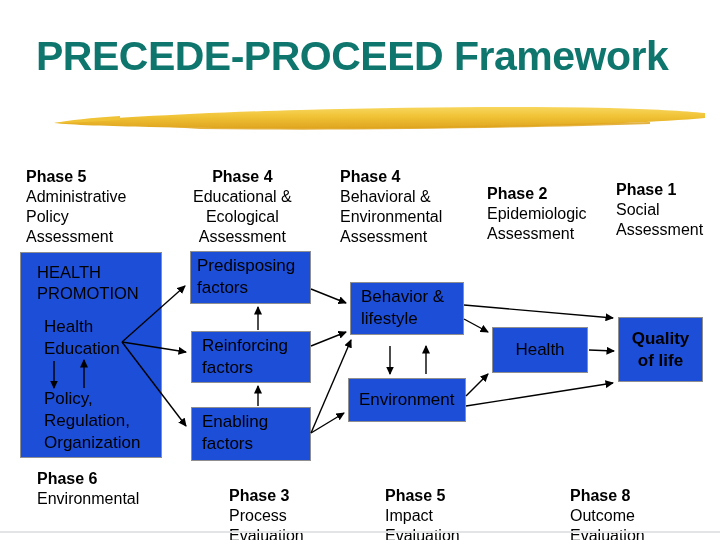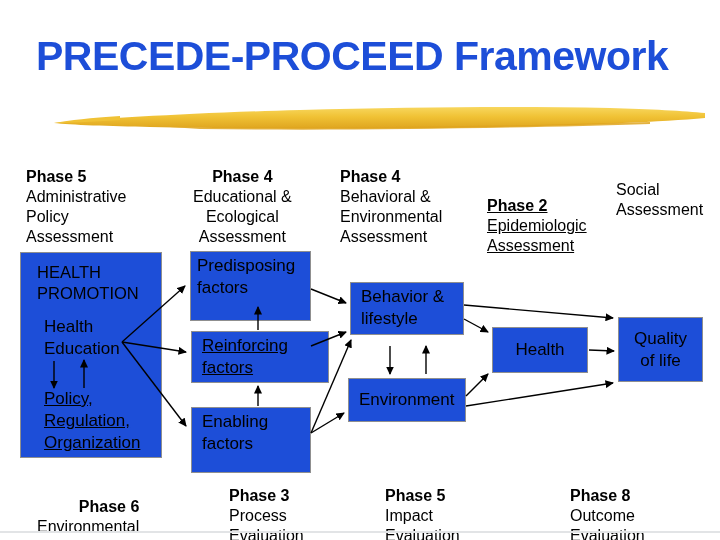--- a/index.html
+++ b/index.html
@@ -3,34 +3,34 @@
 <meta charset="utf-8">
 <style>
   html,body{margin:0;padding:0;background:#fff;}
   #slide{
     position:relative;width:720px;height:540px;background:#ffffff;
     font-family:"Liberation Sans","DejaVu Sans",sans-serif;color:#000;overflow:hidden;
   }
   .abs{position:absolute;}
   #title{
     left:36px;top:33px;font-size:41px;font-weight:bold;letter-spacing:-0.5px;
-    color:#1d4ed8;white-space:nowrap;
+    color:#0f766e;white-space:nowrap;
   }
   .phase{font-size:16px;line-height:20px;white-space:pre-line;}
   .phase .ph-head{font-weight:bold;display:block;}
   .box{
     border:1.5px solid #8f8f8f;background:#1d4ed8;font-size:17px;line-height:22px;
     white-space:pre-line;box-sizing:border-box;
   }
   .pad{padding:3px 4px 0 10px;}
   .center{display:flex;align-items:center;justify-content:center;text-align:center;}
   #hp-box{left:20px;top:252px;width:142px;height:206px;}
   #hp-heading{left:16px;top:9px;font-size:16.5px;line-height:21px;white-space:pre-line;}
   #hp-education{left:23px;top:63px;font-size:17px;line-height:22px;white-space:pre-line;}
-  #hp-policy{left:23px;top:135px;font-size:17px;line-height:22px;white-space:pre-line;text-decoration:underline;}
+  #hp-policy{left:23px;top:135px;font-size:17px;line-height:22px;white-space:pre-line;}
   #arrows{left:0;top:0;width:720px;height:540px;pointer-events:none;}
   #divider{left:0;top:531px;width:720px;height:2px;background:#e2e4e6;}
   #brush{left:50px;top:96px;width:660px;height:42px;}
 </style>
 </head>
 <body>
 
 <div id="slide">
 
   <div id="title" class="abs">PRECEDE-PROCEED Framework</div>
@@ -57,50 +57,50 @@
   <div class="abs phase" style="left:193px;top:147px;text-align:center;">
     <span class="ph-head">Phase 4</span><span>Educational &amp;
 Ecological
 Assessment</span>
   </div>
   <div class="abs phase" style="left:340px;top:147px;">
     <span class="ph-head">Phase 4</span><span>Behavioral &amp;
 Environmental
 Assessment</span>
   </div>
-  <div class="abs phase" style="left:487px;top:176px;text-decoration:underline;">
+  <div class="abs phase" style="left:487px;top:164px;">
     <span class="ph-head">Phase 2</span><span>Epidemiologic
 Assessment</span>
   </div>
   <div class="abs phase" style="left:616px;top:160px;">
-    <span>Social
+    <span class="ph-head">Phase 1</span><span>Social
 Assessment</span>
   </div>
 
   <div id="hp-box" class="abs box">
     <div id="hp-heading" class="abs">HEALTH
 PROMOTION</div>
     <div id="hp-education" class="abs">Health
 Education</div>
     <div id="hp-policy" class="abs">Policy,
 Regulation,
 Organization</div>
   </div>
 
-  <div class="abs box pad" style="left:190px;top:251px;width:121px;height:70px;padding-left:6px;">Predisposing
+  <div class="abs box pad" style="left:190px;top:251px;width:121px;height:53px;padding-left:6px;">Predisposing
 factors</div>
-  <div class="abs box pad" style="left:191px;top:331px;width:138px;height:52px;text-decoration:underline;">Reinforcing
+  <div class="abs box pad" style="left:191px;top:331px;width:120px;height:52px;">Reinforcing
 factors</div>
-  <div class="abs box pad" style="left:191px;top:407px;width:120px;height:66px;">Enabling
+  <div class="abs box pad" style="left:191px;top:407px;width:120px;height:54px;">Enabling
 factors</div>
   <div class="abs box pad" style="left:350px;top:282px;width:114px;height:53px;">Behavior &amp;
 lifestyle</div>
   <div class="abs box" style="left:348px;top:378px;width:118px;height:44px;display:flex;align-items:center;padding-left:10px;">Environment</div>
   <div class="abs box center" style="left:492px;top:327px;width:96px;height:46px;">Health</div>
-  <div class="abs box center" style="left:618px;top:317px;width:85px;height:65px;">Quality
+  <div class="abs box center" style="left:618px;top:317px;width:85px;height:65px;font-weight:bold;">Quality
 of life</div>
 
   <svg id="arrows" class="abs" viewBox="0 0 720 540">
     <defs>
       <marker id="ah" markerWidth="9" markerHeight="8" refX="7.5" refY="4" orient="auto" markerUnits="userSpaceOnUse">
         <path d="M0,0 L8.5,4 L0,8 Z" fill="#000"></path>
       </marker>
     </defs>
     <g stroke="#000" stroke-width="1.4" fill="none" marker-end="url(#ah)">
       <line x1="122" y1="342" x2="185" y2="286"></line>
@@ -117,21 +117,21 @@
       <line x1="390" y1="346" x2="390" y2="374"></line>
       <line x1="426" y1="374" x2="426" y2="346"></line>
       <line x1="464" y1="305" x2="613" y2="318"></line>
       <line x1="464" y1="319" x2="488" y2="332"></line>
       <line x1="466" y1="396" x2="488" y2="374"></line>
       <line x1="466" y1="406" x2="613" y2="383"></line>
       <line x1="589" y1="350" x2="614" y2="351"></line>
     </g>
   </svg>
 
-  <div class="abs phase" style="left:37px;top:477px;text-align:right;">
+  <div class="abs phase" style="left:37px;top:449px;">
     <span class="ph-head">Phase 6</span><span>Environmental</span>
   </div>
   <div class="abs phase" style="left:229px;top:466px;">
     <span class="ph-head">Phase 3</span><span>Process
 Evaluation</span>
   </div>
   <div class="abs phase" style="left:385px;top:466px;">
     <span class="ph-head">Phase 5</span><span>Impact
 Evaluation</span>
   </div>

